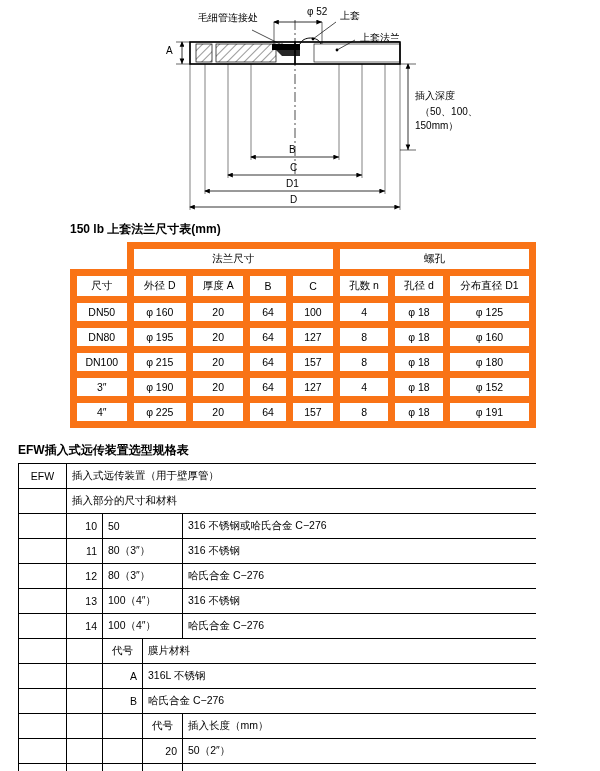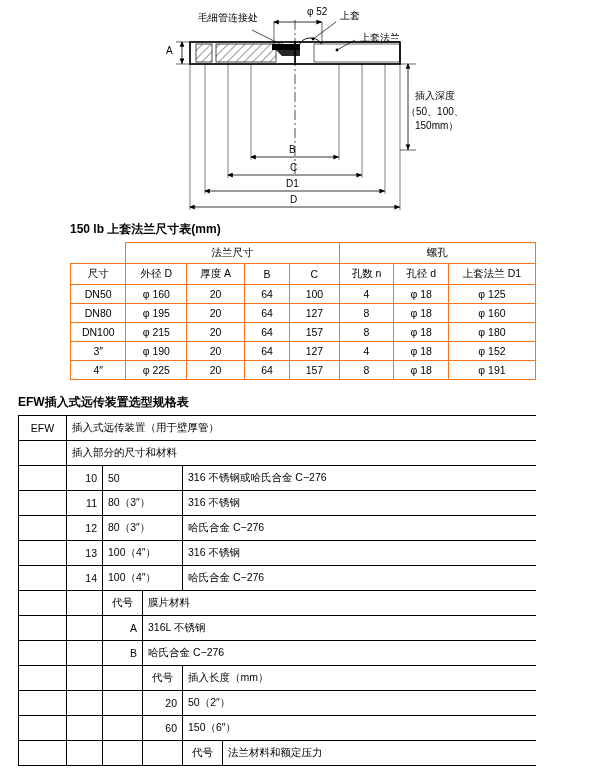--- a/index.html
+++ b/index.html
@@ -53,21 +53,21 @@
     margin: 14px 0 4px 18px;
   }
 
   
   table.flange {
     border-collapse: collapse;
     margin-left: 70px;
     font-size: 10.5px;
   }
   table.flange th, table.flange td {
-    border: 1px solid #f97316;
+    border: 7px solid #f97316;
     text-align: center;
     padding: 3px 4px;
     font-weight: normal;
     white-space: nowrap;
   }
   .w-size   { width: 52px; }
   .w-od     { width: 60px; }
   .w-th     { width: 56px; }
   .w-b      { width: 46px; }
   .w-c      { width: 50px; }
@@ -181,42 +181,42 @@
     <div class="lbl" style="left:198px; top:12px;">毛细管连接处</div>
     <div class="lbl" style="left:283px; top:6px;margin-left:24px;">φ 52</div>
     <div class="lbl" style="left:340px; top:10px;">上套</div>
     <div class="lbl" style="left:360px; top:32px;">上套法兰</div>
     <div class="lbl" style="left:166px; top:45px;">A</div>
     <div class="lbl" style="left:289px; top:144px;">B</div>
     <div class="lbl" style="left:290px; top:162px;">C</div>
     <div class="lbl" style="left:286px; top:178px;">D1</div>
     <div class="lbl" style="left:290px; top:194px;">D</div>
     <div class="lbl" style="left:415px; top:90px;">插入深度</div>
-    <div class="lbl" style="left:406px; top:106px;">（50、100、</div>
+    <div class="lbl" style="left:420px; top:106px;">（50、100、</div>
     <div class="lbl" style="left:415px; top:120px;">150mm）</div>
   </div>
 
   <div class="tbl-title">150  lb 上套法兰尺寸表(mm)</div>
 
   <table class="flange">
     <tbody>
         <tr>
       <td class="w-size" style="border:none;"></td>
       <td colspan="4">法兰尺寸</td>
       <td colspan="3">螺孔</td>
     </tr>
     <tr>
       <td class="w-size">尺寸</td>
       <td class="w-od">外径 D</td>
       <td class="w-th">厚度 A</td>
       <td class="w-b">B</td>
       <td class="w-c">C</td>
       <td class="w-n">孔数 n</td>
       <td class="w-d">孔径 d</td>
-      <td class="w-d1">上套法兰 D1</td>
+      <td class="w-d1">分布直径 D1</td>
     </tr>
     <tr>
       <td>DN50</td>
       <td>φ 160</td>
       <td>20</td>
       <td>64</td>
       <td>100</td>
       <td>4</td>
       <td>φ 18</td>
       <td>φ 125</td>

